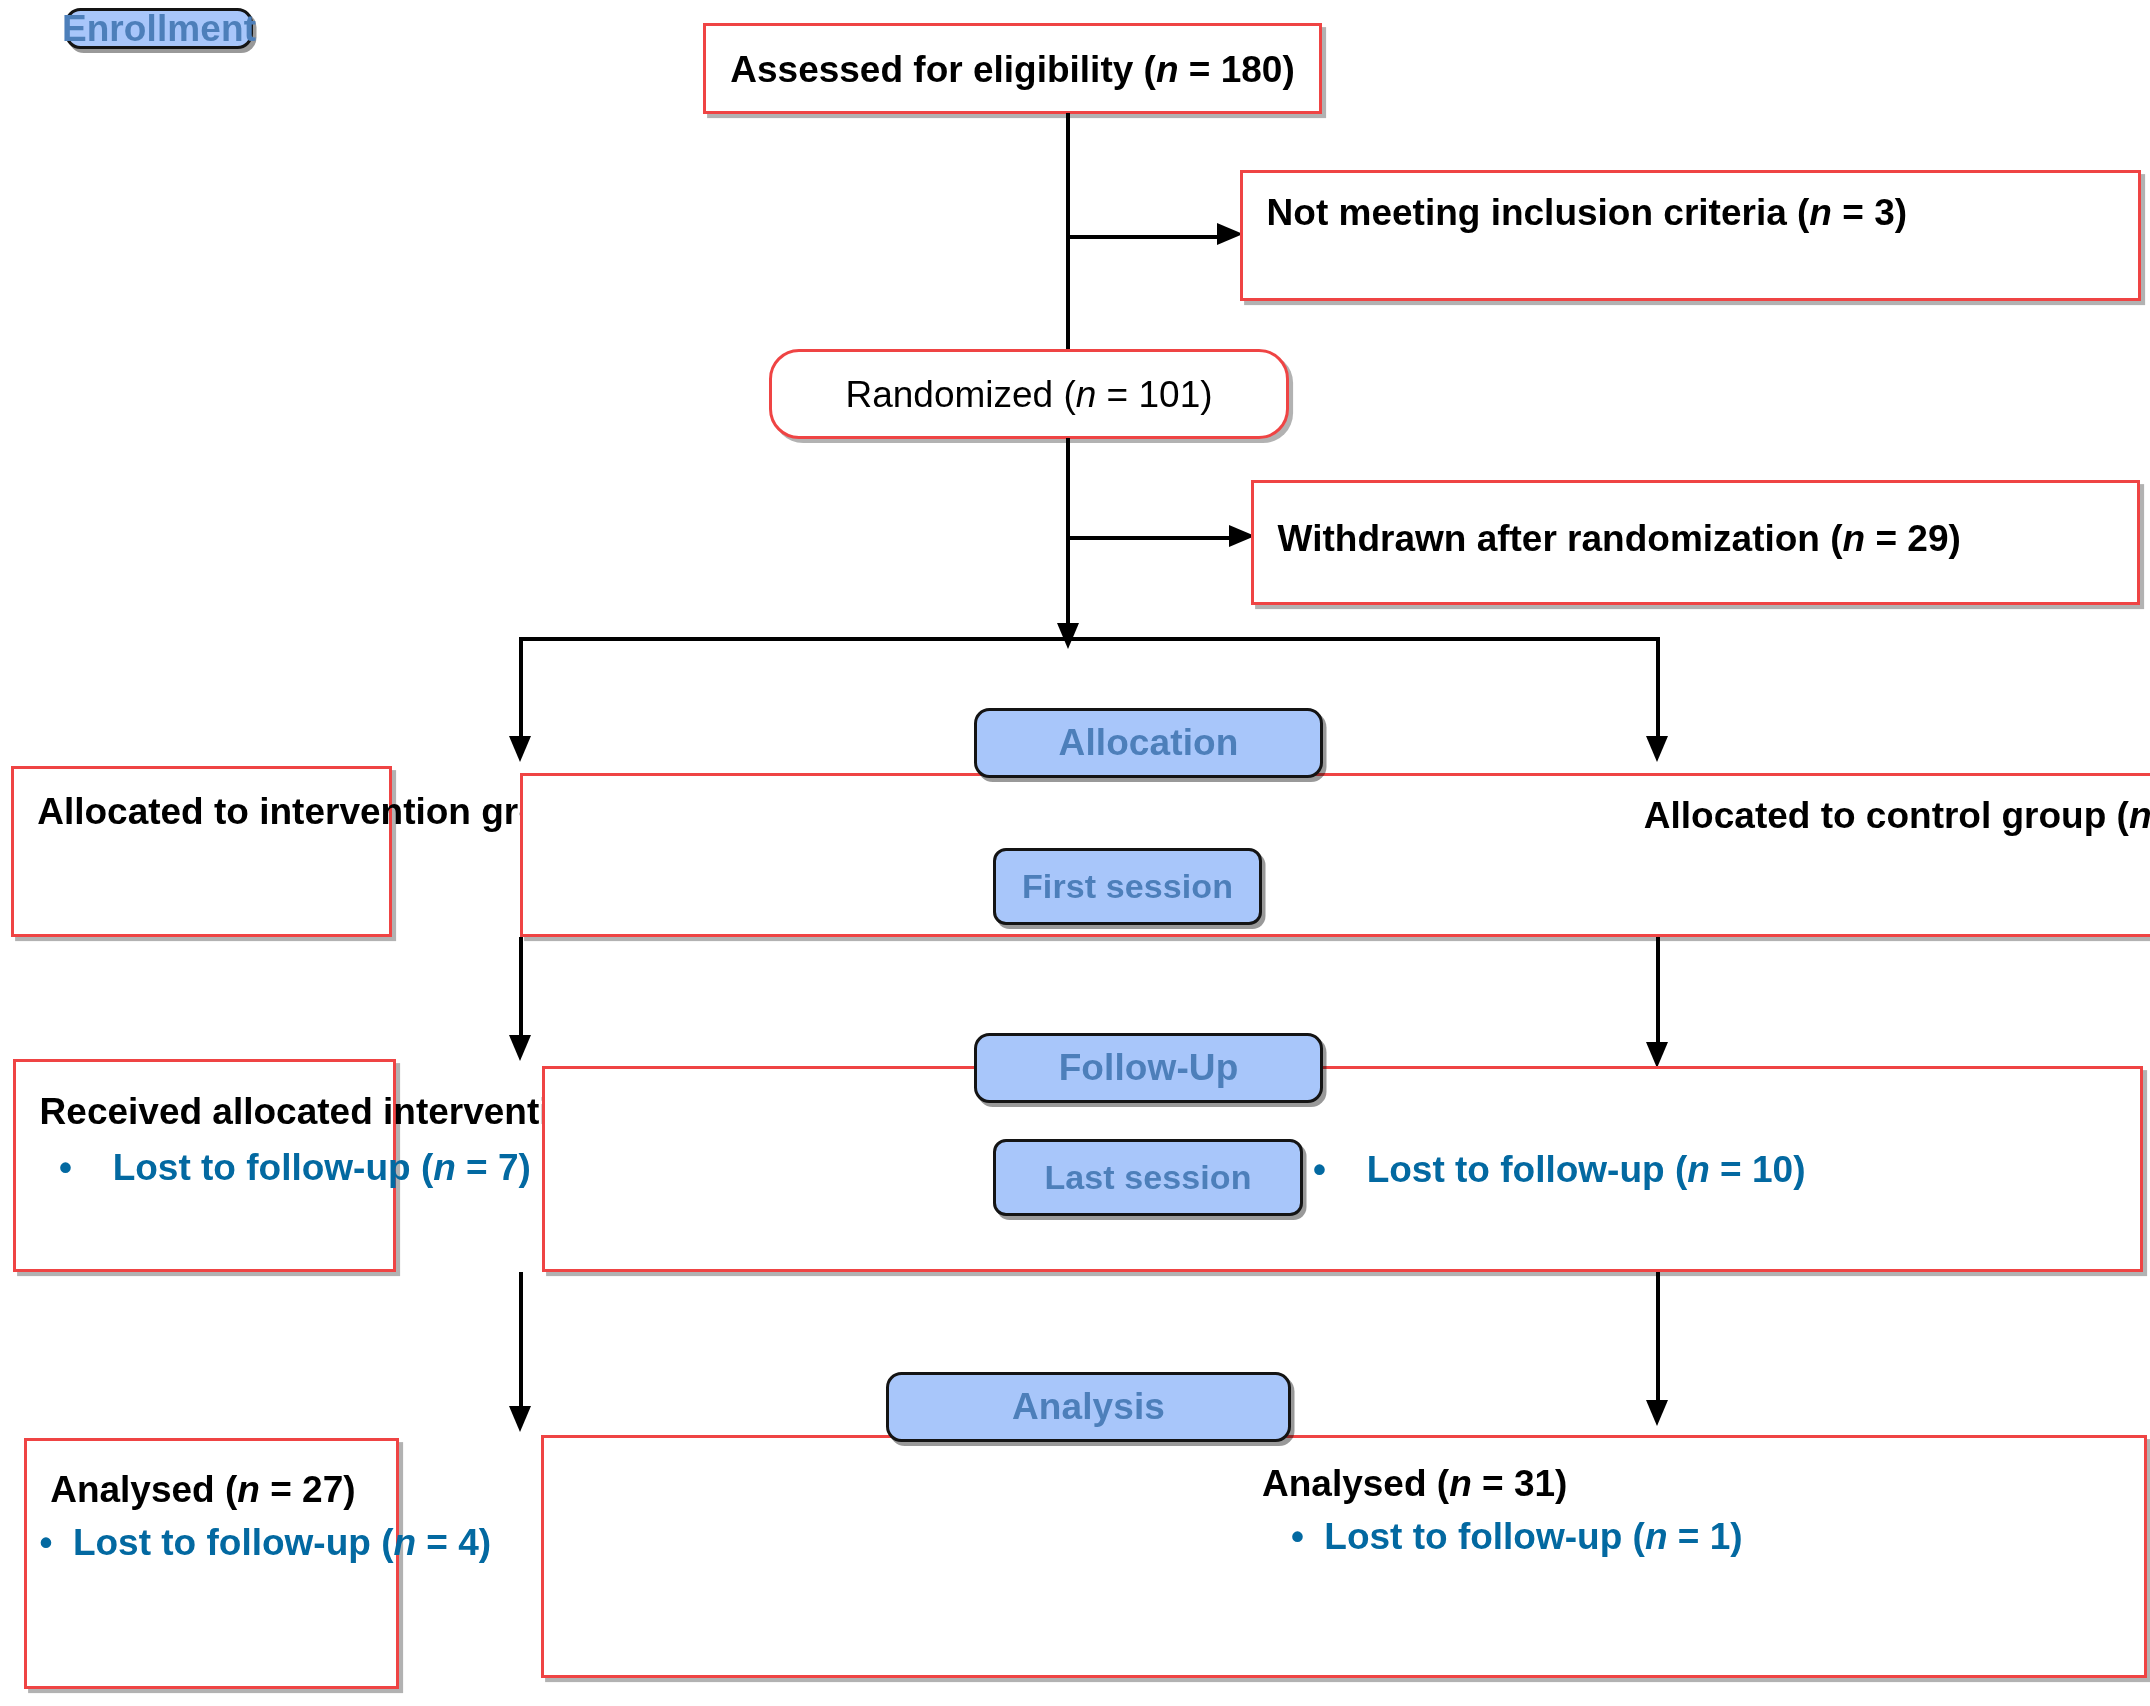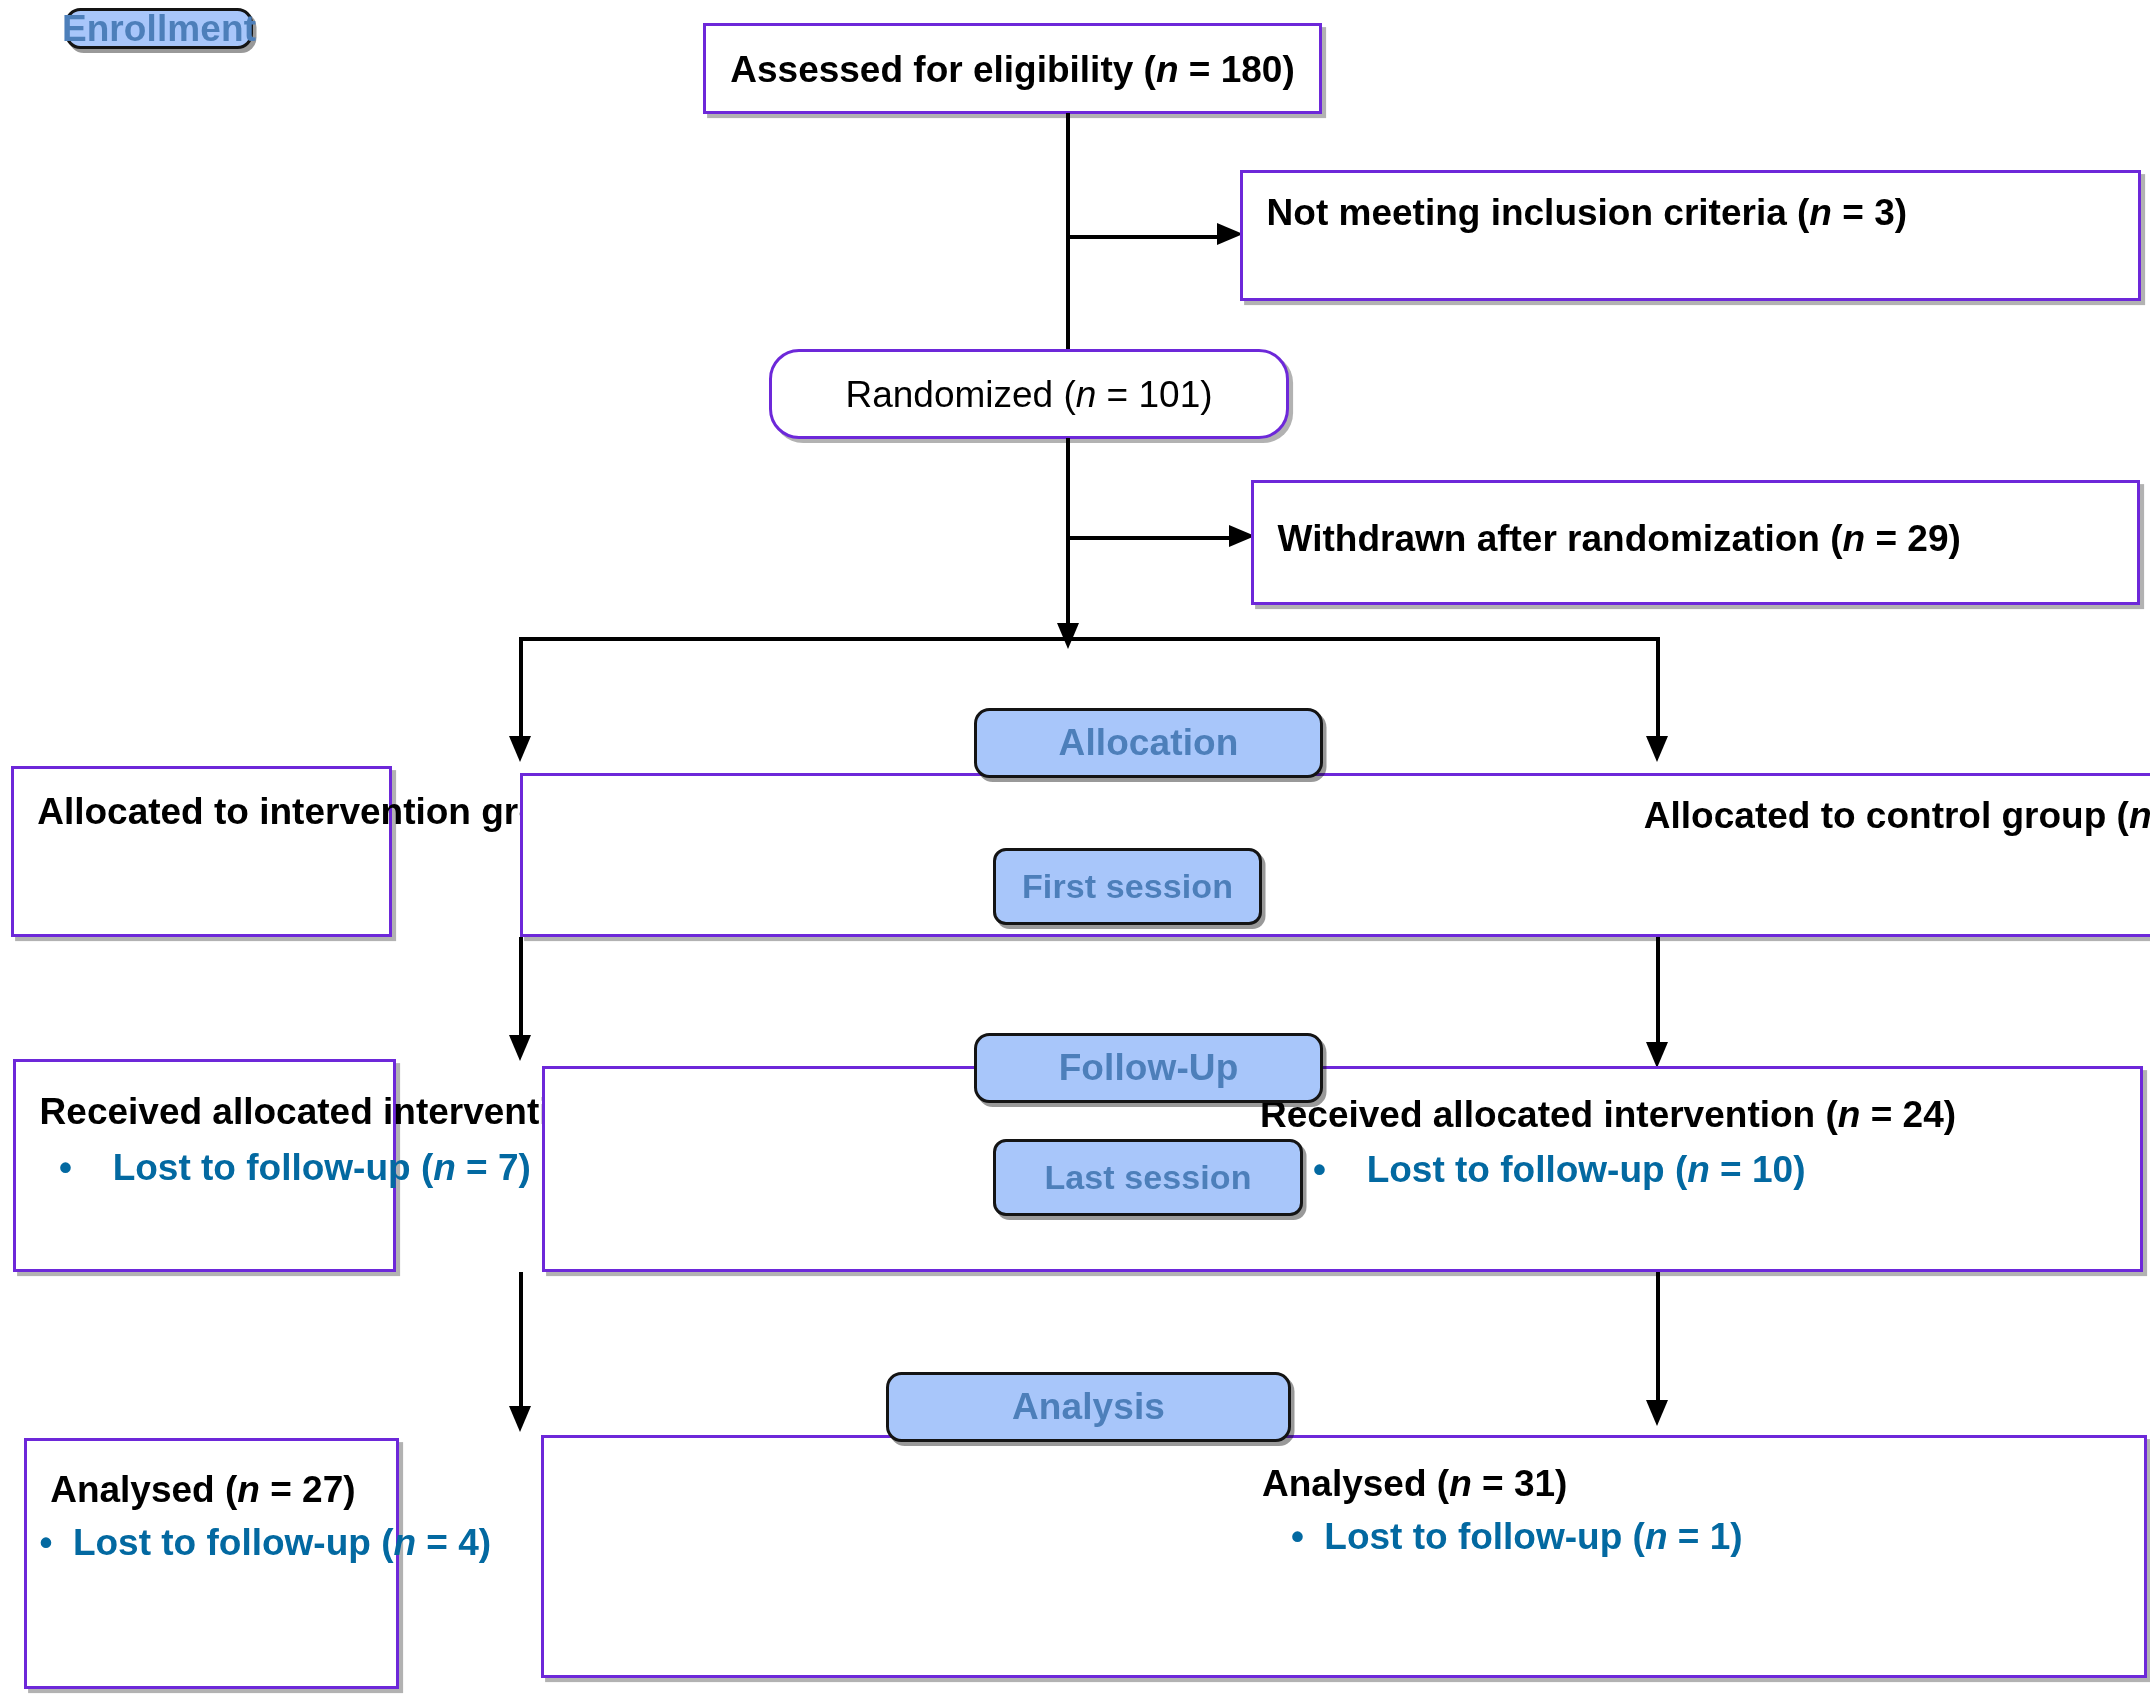--- a/index.html
+++ b/index.html
@@ -14,21 +14,21 @@
     background: #ffffff;
     font-family: "Liberation Sans", sans-serif;
     overflow: hidden;
   }
 
   
   .box {
     position: absolute;
     box-sizing: border-box;
     background: #ffffff;
-    border: 3px solid #6d28d9;
+    border: 3px solid #ef4444;
     box-shadow: 4.1px 4.1px 0 0 rgba(0,0,0,0.30);
   }
   .box .txt {
     position: absolute;
     left: 23.6px;
     right: 11.8px;
     font-size: 37px;
     font-weight: bold;
     color: #000000;
     line-height: 1.18;
@@ -184,23 +184,20 @@
   <div class="box" style="left:13px; top:1059px; width:383px; height:213px;">
     <div class="txt" style="top:28px;">
       <span>Received allocated intervention (</span><span class="ital">n</span><span> = 31)</span>
     </div>
     <div class="bul" style="left:43px; top:85px;">
       <span class="dot">•</span><span style="display:inline-block;width:0.55em;"></span><span>Lost to follow-up (</span><span class="ital">n</span><span> = 7)</span>
     </div>
   </div>
 
   <div class="box" style="left:542px; top:1066px; width:1601px; height:206px;">
-    <div class="txt" style="left:715px; top:23.6px;">
-      <span>Received allocated intervention (</span><span class="ital">n</span><span> = 24)</span>
-    </div>
     <div class="bul" style="left:768px; top:80px;">
       <span class="dot">•</span><span style="display:inline-block;width:0.55em;"></span><span>Lost to follow-up (</span><span class="ital">n</span><span> = 10)</span>
     </div>
   </div>
 
   <div class="vline" style="left:519px; top:1272px; height:145px;"></div>
   <div class="arrow-down" style="left:509px; top:1406px;"></div>
   <div class="vline" style="left:1656px; top:1272px; height:139px;"></div>
   <div class="arrow-down" style="left:1646px; top:1400px;"></div>
 

